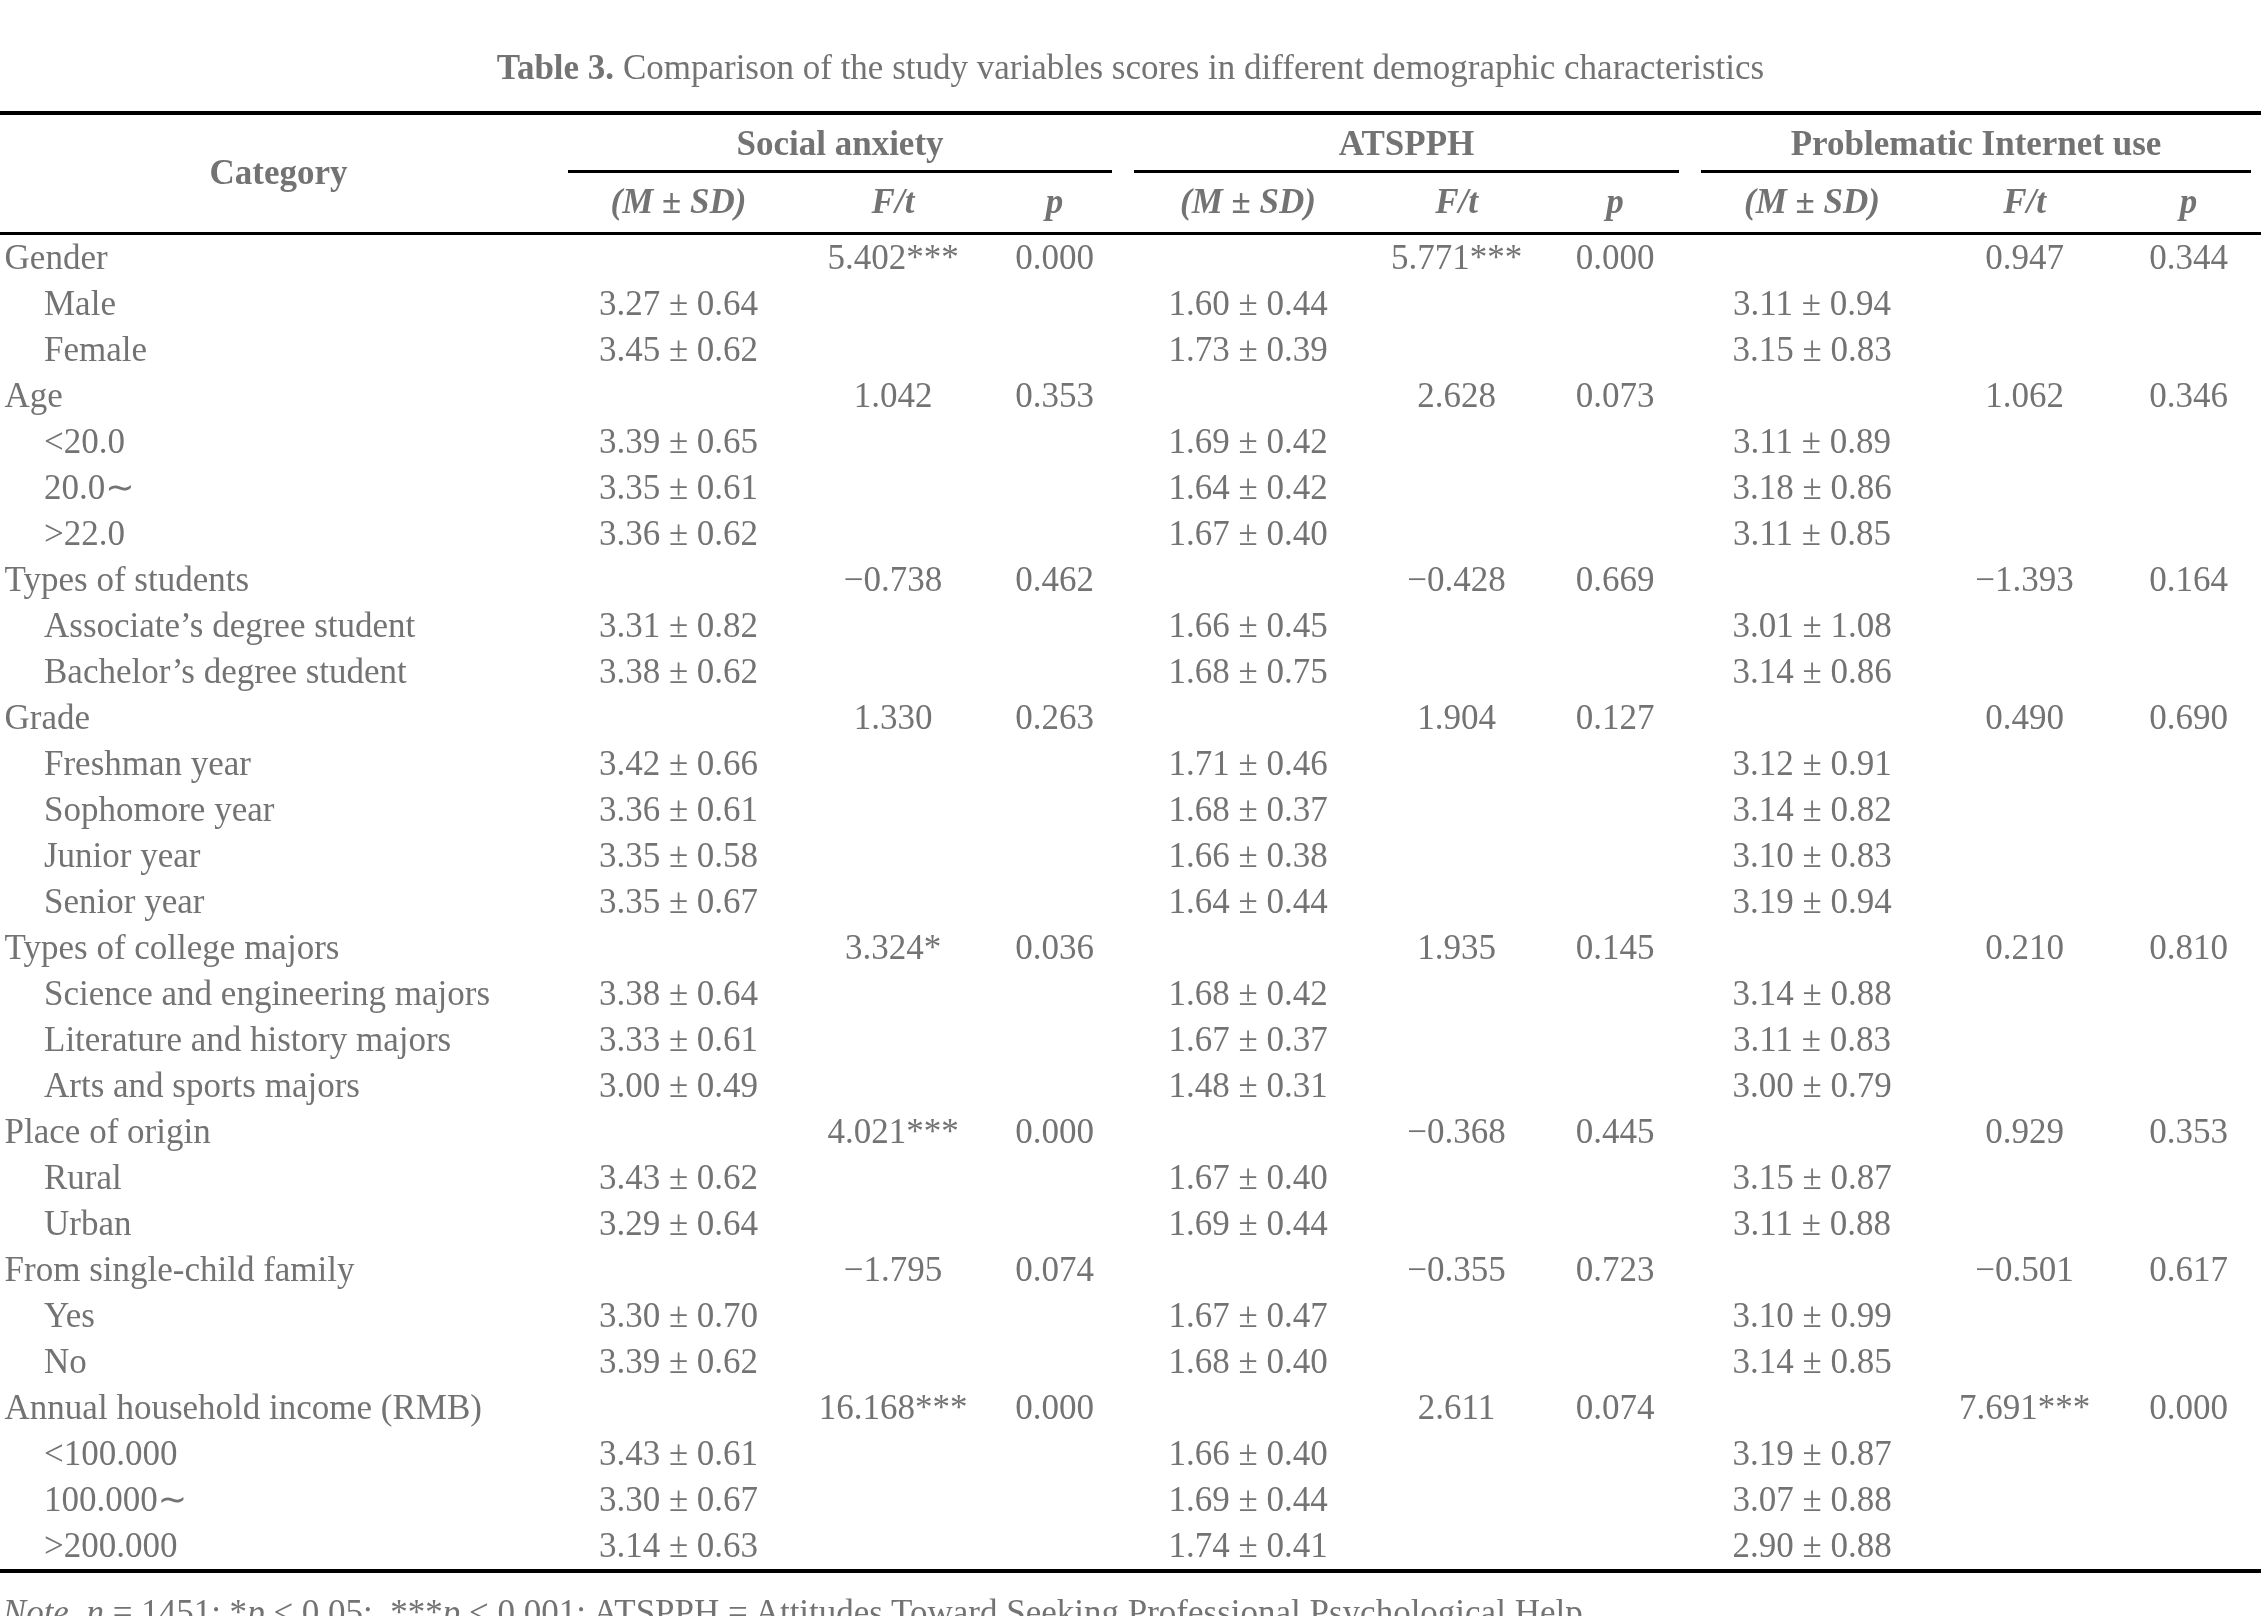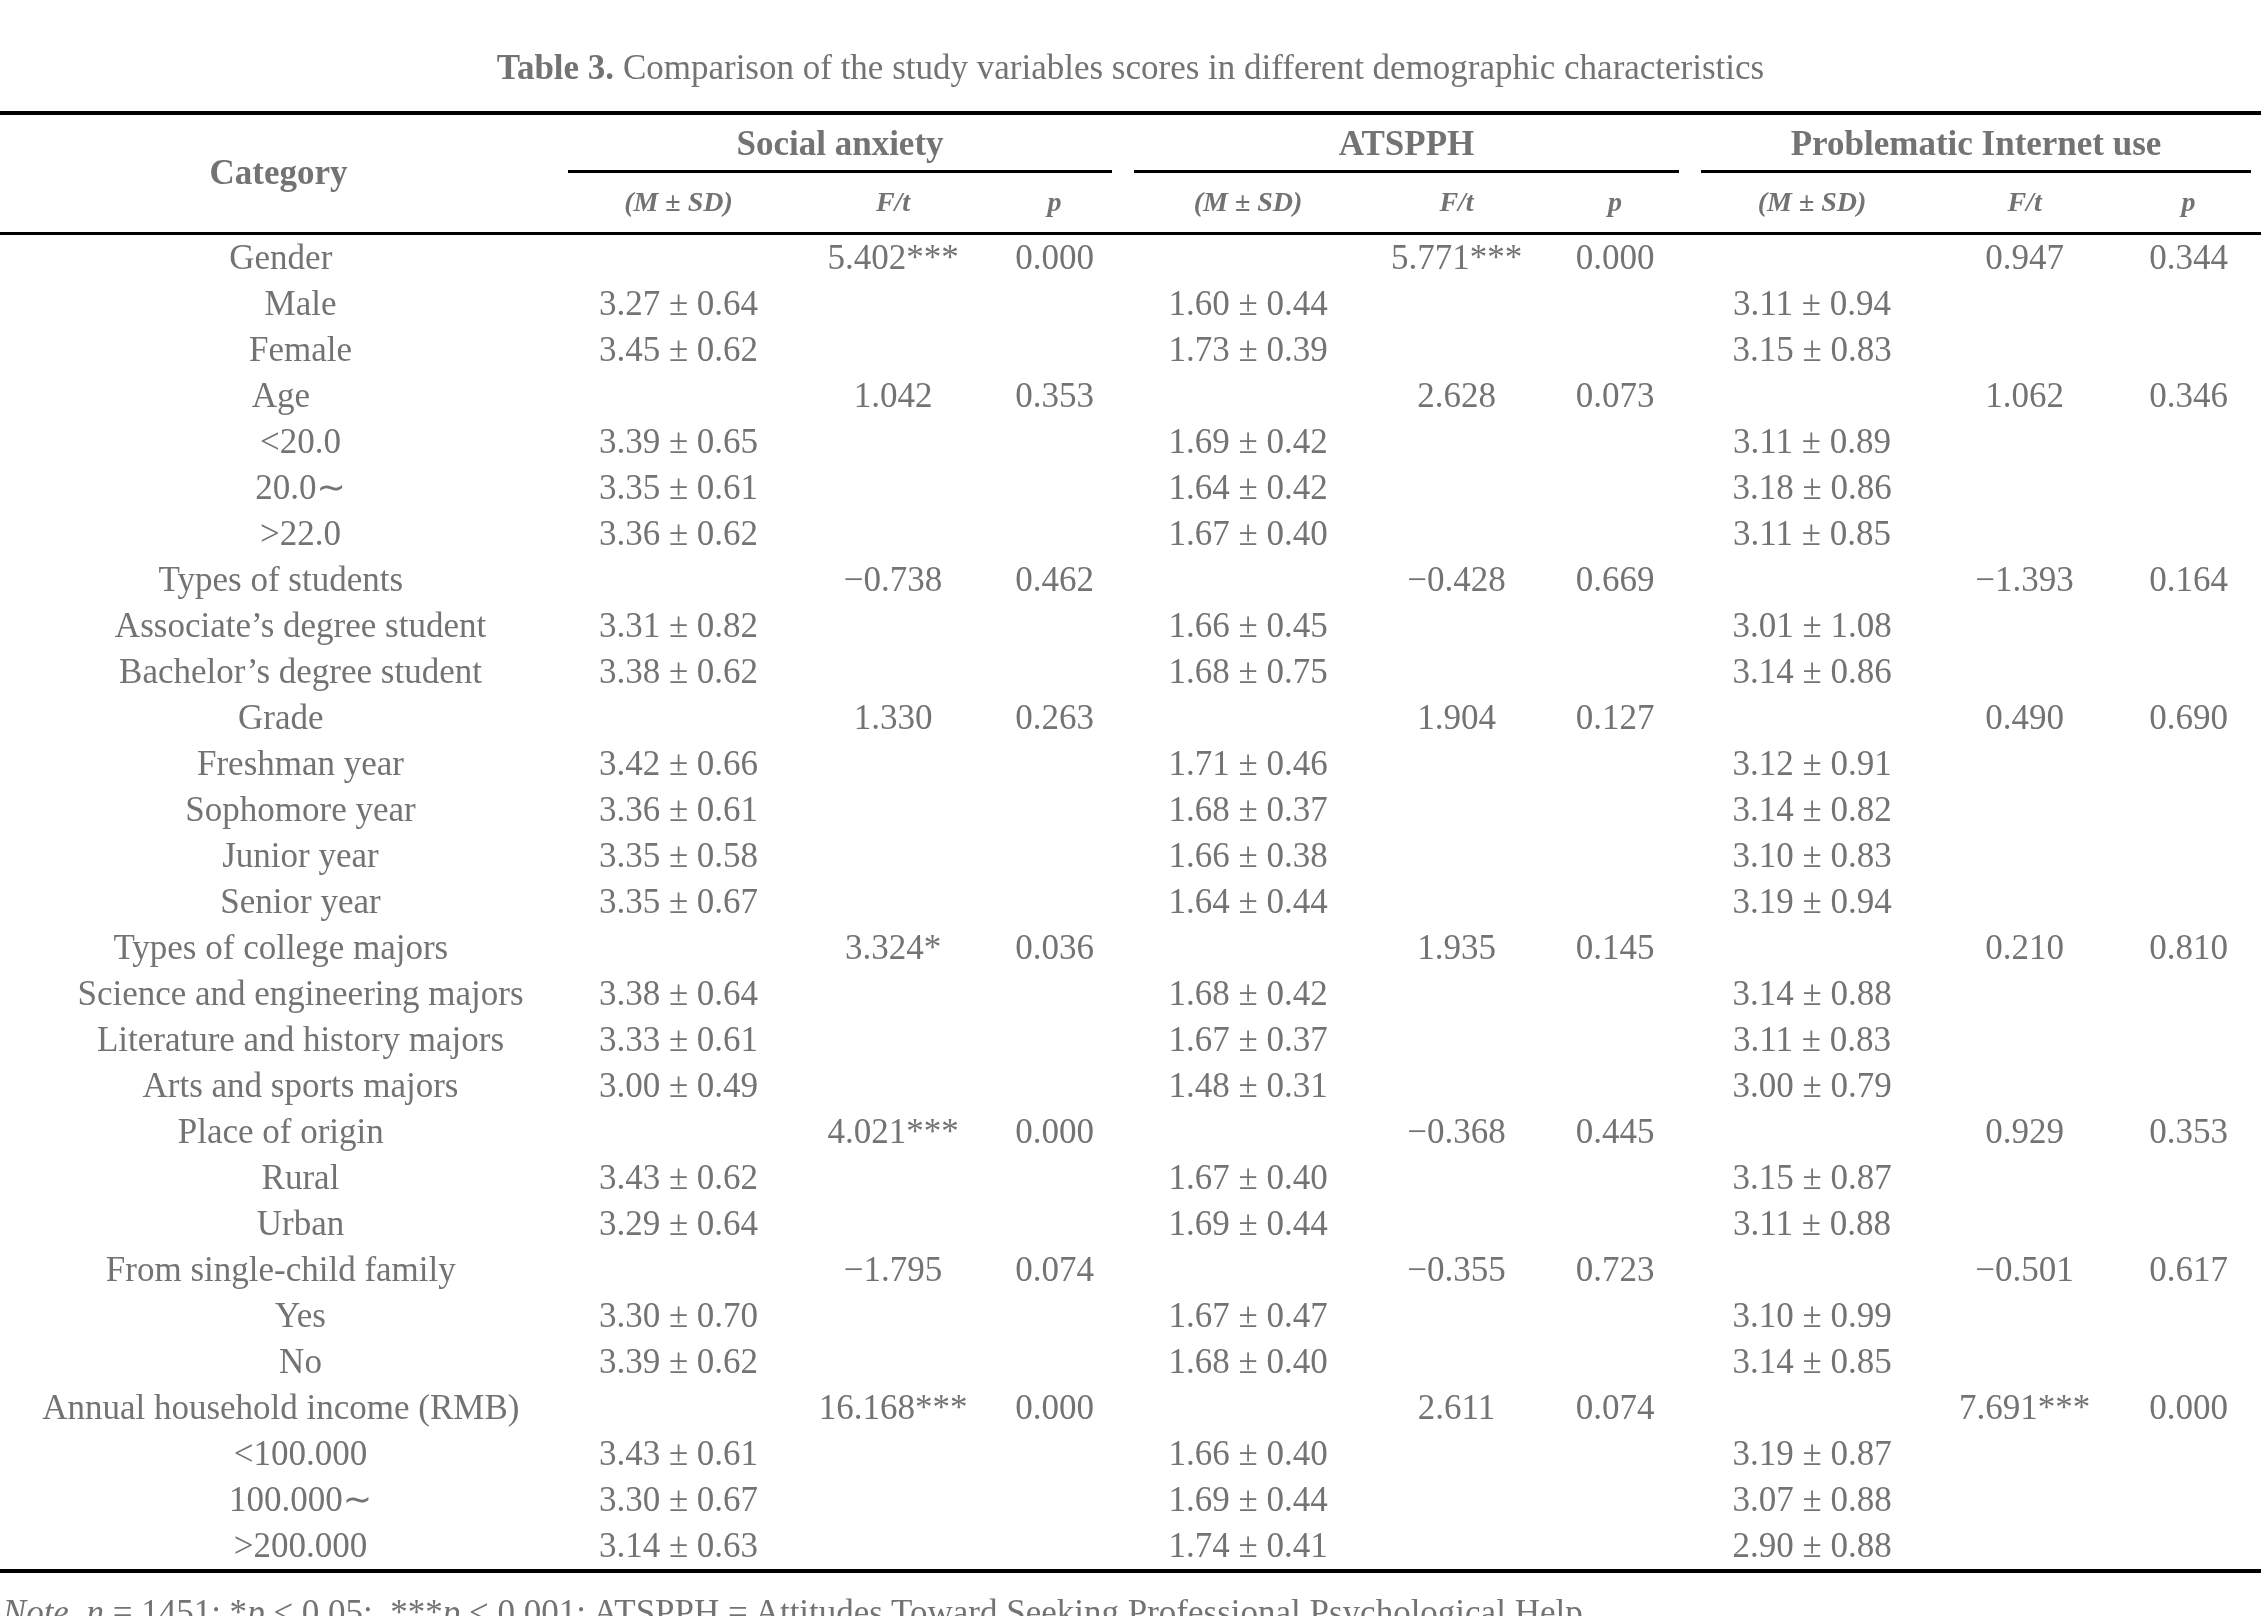--- a/index.html
+++ b/index.html
@@ -25,28 +25,28 @@
   }
   th.cat-head {
     text-align: center; vertical-align: top; padding-top: 13px;
     font-size: 35px; font-weight: 700;
   }
   .cline {
     position: absolute; left: 11px; right: 11px; bottom: 0;
     height: 2.8px; background: #000;
   }
   tr.sub-row th {
-    height: 59px; font-size: 28px; font-weight: 700; font-style: italic;
+    height: 59px; font-size: 35px; font-weight: 700; font-style: italic;
     vertical-align: middle; padding: 0; white-space: nowrap;
   }
   tbody td {
     height: 46px; line-height: 46px; font-size: 35px;
     padding: 0; vertical-align: middle; white-space: nowrap;
   }
-  td.cat { text-align: center; padding-left: 4.6px; }
+  td.cat { text-align: left; padding-left: 4.6px; }
   td.cat.indent { padding-left: 44px; }
   td.val { text-align: center; }
 
   .note {
     margin-top: 18.6px; padding-left: 2.8px;
     font-size: 35px; line-height: 43px; white-space: nowrap; text-decoration: underline;
   }
   .note .it { font-style: italic; }
 </style>
 </head>

